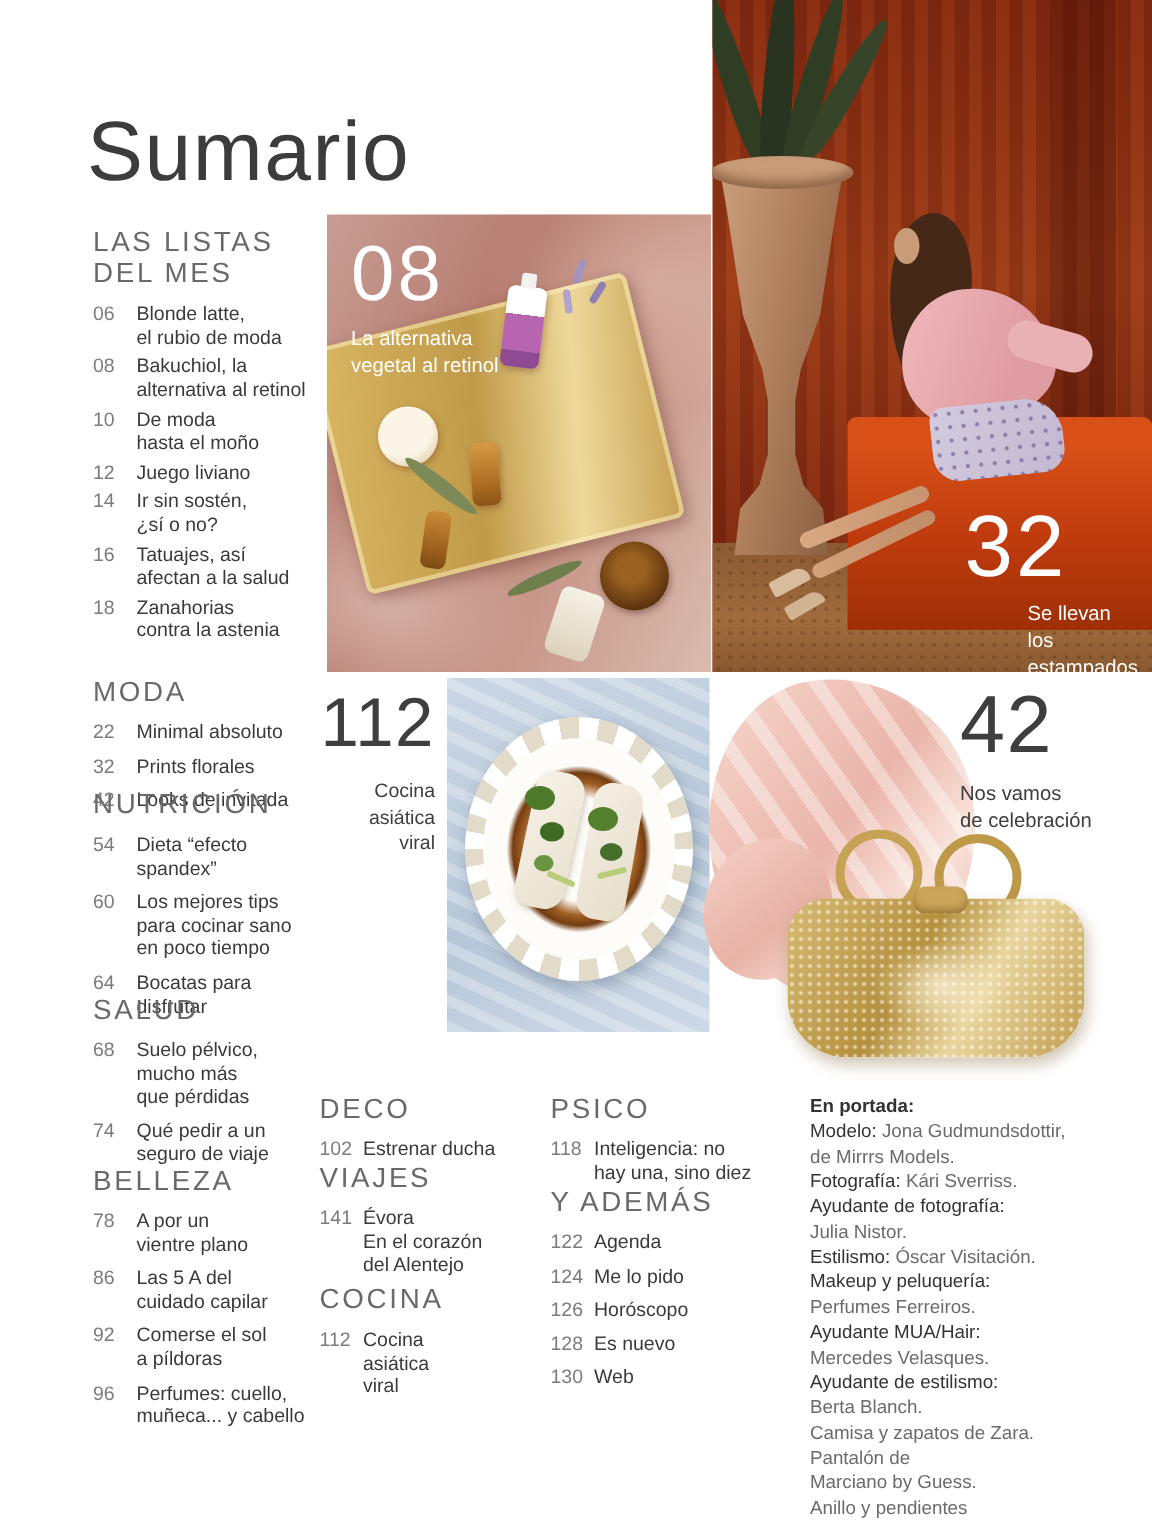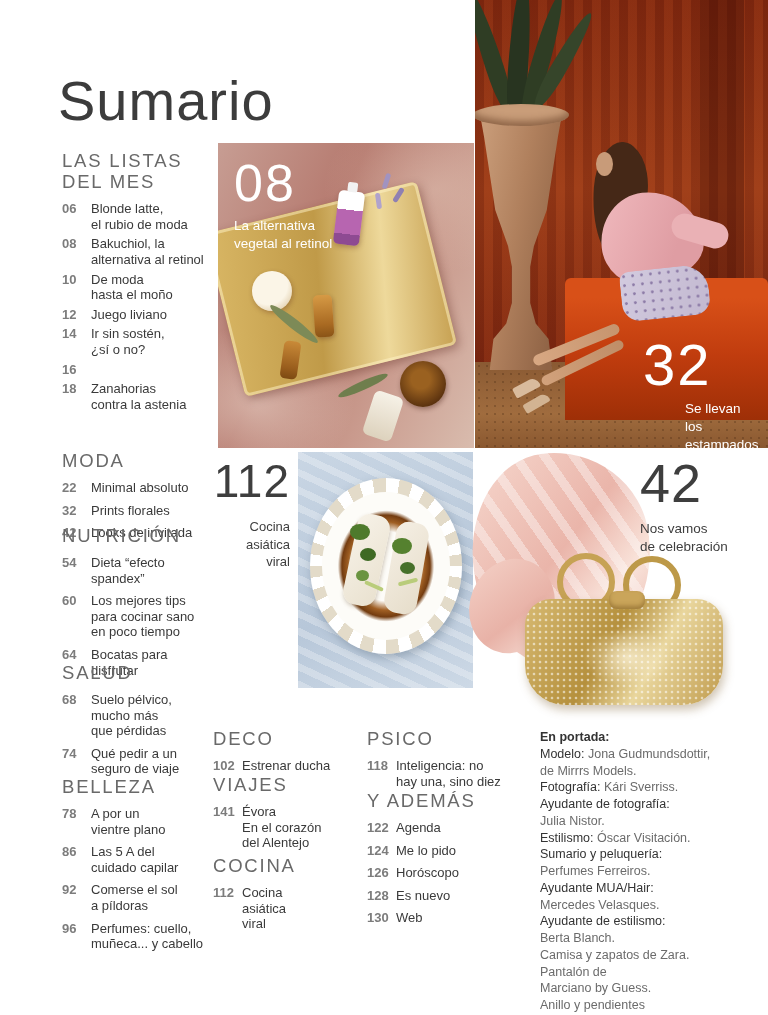--- a/index.html
+++ b/index.html
@@ -7,21 +7,21 @@
         font-family:"Liberation Sans",sans-serif;}
 
   
   .mag-title{position:absolute;left:58px;top:68px;font-size:56px;font-weight:300;
              color:#3c3c3c;letter-spacing:1px;}
   .sec{position:absolute;width:170px;}
   .sec-h{font-size:18.5px;color:#696969;letter-spacing:1.8px;line-height:1.14;
          white-space:pre-line;margin-bottom:9px;font-weight:400;}
   .ti{display:flex;margin-bottom:7px;font-size:13px;line-height:1.2;}
   .tight .ti{margin-bottom:4px;}
-  .ti .n{color:#7c7c7c;width:29px;flex:none;font-weight:bold;}
+  .ti .n{color:#7c7c7c;width:29px;flex:none;}
   .ti .t{color:#3a3a3a;white-space:pre-line;}
 
   .bignum{font-weight:100;line-height:1;letter-spacing:2px;}
   .cap{font-size:13.5px;line-height:1.35;white-space:pre-line;}
   .overlay-white{color:#ffffff;}
   .label-dark{color:#3e3e3e;}
 
   
   .credits{position:absolute;left:540px;top:729px;width:180px;font-size:12.5px;
            line-height:1.34;color:#6b6b6b;}
@@ -295,20 +295,22 @@
         <span class="n">12</span>
         <span class="t">Juego liviano</span>
       </div>
     <div class="ti">
         <span class="n">14</span>
         <span class="t">Ir sin sostén,
 ¿sí o no?</span>
       </div>
     <div class="ti">
         <span class="n">16</span>
+        <span class="t">Tatuajes, así
+afectan a la salud</span>
       </div>
     <div class="ti">
         <span class="n">18</span>
         <span class="t">Zanahorias
 contra la astenia</span>
       </div>
   </div>
 
   <div class="sec" style="left:62px;top:450px;">
     <div class="sec-h">MODA</div>
@@ -447,21 +449,21 @@
   </div>
 
   <div class="credits">
     <div class="cr-t">En portada:</div>
     <div class="cr-line"><span class="cr-b">Modelo:</span><span class="cr-r"> Jona Gudmundsdottir,</span></div>
     <div class="cr-line"><span class="cr-b"></span><span class="cr-r">de Mirrrs Models.</span></div>
     <div class="cr-line"><span class="cr-b">Fotografía:</span><span class="cr-r"> Kári Sverriss.</span></div>
     <div class="cr-line"><span class="cr-b">Ayudante de fotografía:</span><span class="cr-r"></span></div>
     <div class="cr-line"><span class="cr-b"></span><span class="cr-r">Julia Nistor.</span></div>
     <div class="cr-line"><span class="cr-b">Estilismo:</span><span class="cr-r"> Óscar Visitación.</span></div>
-    <div class="cr-line"><span class="cr-b">Sumario y peluquería:</span><span class="cr-r"></span></div>
+    <div class="cr-line"><span class="cr-b">Makeup y peluquería:</span><span class="cr-r"></span></div>
     <div class="cr-line"><span class="cr-b"></span><span class="cr-r">Perfumes Ferreiros.</span></div>
     <div class="cr-line"><span class="cr-b">Ayudante MUA/Hair:</span><span class="cr-r"></span></div>
     <div class="cr-line"><span class="cr-b"></span><span class="cr-r">Mercedes Velasques.</span></div>
     <div class="cr-line"><span class="cr-b">Ayudante de estilismo:</span><span class="cr-r"></span></div>
     <div class="cr-line"><span class="cr-b"></span><span class="cr-r">Berta Blanch.</span></div>
     <div class="cr-line"><span class="cr-b"></span><span class="cr-r">Camisa y zapatos de Zara.</span></div>
     <div class="cr-line"><span class="cr-b"></span><span class="cr-r">Pantalón de</span></div>
     <div class="cr-line"><span class="cr-b"></span><span class="cr-r">Marciano by Guess.</span></div>
     <div class="cr-line"><span class="cr-b"></span><span class="cr-r">Anillo y pendientes</span></div>
     <div class="cr-line"><span class="cr-b"></span><span class="cr-r">de Bijou Brigitte.</span></div>

